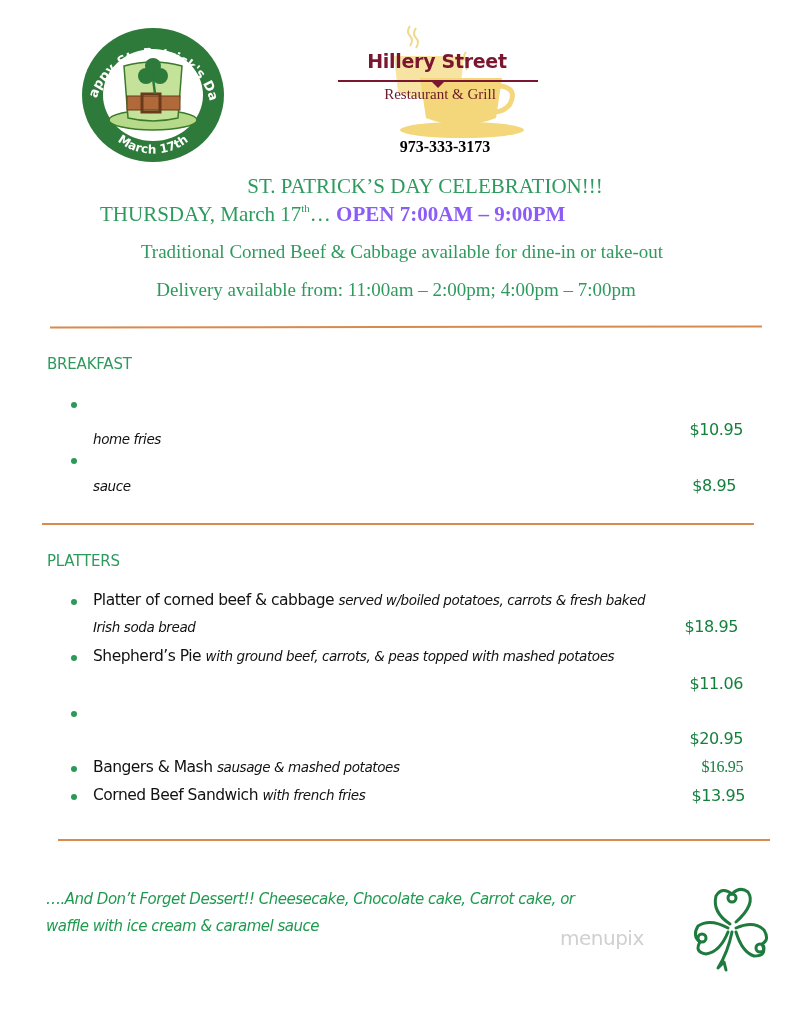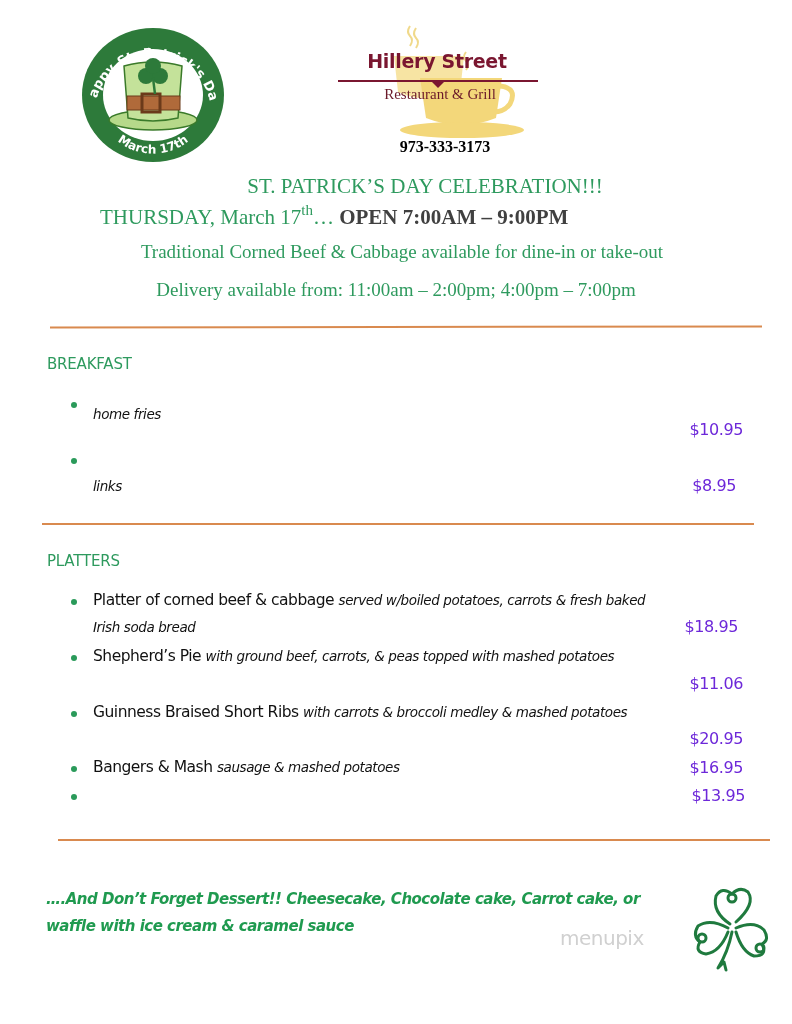--- a/index.html
+++ b/index.html
@@ -28,46 +28,46 @@
       font-family: "Liberation Serif", serif; font-size: 15px; color: #6b1a2a;
     }
     .phone {
       left: 360px; top: 138px; width: 170px; text-align: center;
       font-family: "Liberation Serif", serif; font-size: 16px; font-weight: bold; color: #000000;
     }
 
     .serif-green { font-family: "Liberation Serif", serif; color: #2e9a5e; }
     .h-title { left: 0; top: 174px; width: 850px; text-align: center; font-size: 21px; }
     .h-date { left: 100px; top: 202px; font-size: 21px; white-space: nowrap; }
-    .h-date sup { font-size: 15px; vertical-align: 9px; margin-top: 44px; }
-    .h-date .open { font-weight: bold; color: #404040; }
+    .h-date sup { font-size: 11px; vertical-align: 9px; margin-top: 44px; }
+    .h-date .open { font-weight: bold; color: #8b5cf6; }
     .h-trad { left: 0; top: 241px; width: 804px; text-align: center; font-size: 19px; }
     .h-del { left: 0; top: 279px; width: 792px; text-align: center; font-size: 19px; }
 
     .divider { height: 2px; background: #d98a4f; }
 
     .section-title {
       font-family: "DejaVu Sans", sans-serif; font-size: 15px; color: #2e9a5e; letter-spacing: -0.2px;
     }
 
     .item { position: absolute; left: 68px; font-family: "DejaVu Sans", sans-serif; color: #111; }
     .item .bullet {
       position: absolute; left: 3px; top: 8px; width: 6px; height: 6px; border-radius: 50%; background: #2a9a5a;
     }
     .item .line { position: absolute; left: 25px; white-space: nowrap; font-size: 15.5px; letter-spacing: -0.5px; }
     .item .name { font-size: 15.5px; }
     .item .desc { font-style: italic; font-size: 13.5px; letter-spacing: -0.4px; }
     .item .price {
-      position: absolute; font-family: "DejaVu Sans", sans-serif; font-size: 16px; color: #6d28d9; text-align: right; width: 90px;
+      position: absolute; font-family: "DejaVu Sans", sans-serif; font-size: 16px; color: #15803d; text-align: right; width: 90px;
       letter-spacing: -0.4px;
     }
 
     .dessert {
       left: 46px; top: 886px; width: 640px;
-      font-family: "DejaVu Sans", sans-serif; font-style: italic; font-weight: bold;
+      font-family: "DejaVu Sans", sans-serif; font-style: italic; font-weight: normal;
       font-size: 15px; line-height: 27px; color: #1f9a4f; letter-spacing: -0.5px;
     }
     .watermark {
       left: 560px; top: 926px; font-family: "DejaVu Sans", sans-serif; font-size: 20px; color: #d0d0d0; letter-spacing: -0.5px;
     }
     .shamrock { left: 690px; top: 882px; width: 84px; height: 92px; }
   </style>
 </head>
 <body>
 
@@ -127,27 +127,27 @@
 </div>
 <div class="abs serif-green h-trad">Traditional Corned Beef &amp; Cabbage available for dine-in or take-out</div>
 <div class="abs serif-green h-del">Delivery available from: 11:00am – 2:00pm; 4:00pm – 7:00pm</div>
 
 <div class="abs divider" style="left:50px; top:326px; width:712px; transform: rotate(-0.1deg);"></div>
 
 <div class="abs section-title" style="left:47px; top:355px;">BREAKFAST</div>
 
 <div class="item" style="top:394px; width:680px; height:52px;">
   <span class="bullet"></span>
-  <div class="line desc" style="top:12px;">home fries</div>
+  <div class="line desc" style="top:37px;">home fries</div>
   <div class="price" style="left:585px; top:26px;">$10.95</div>
 </div>
 
 <div class="item" style="top:450px; width:680px; height:52px;">
   <span class="bullet"></span>
-  <div class="line desc" style="top:28px;">links</div>
+  <div class="line desc" style="top:28px;">sauce</div>
   <div class="price" style="left:578px; top:26px;">$8.95</div>
 </div>
 
 <div class="abs divider" style="left:42px; top:523px; width:712px;"></div>
 
 <div class="abs section-title" style="left:47px; top:552px;">PLATTERS</div>
 
 <div class="item" style="top:591px; width:680px; height:52px;">
   <span class="bullet"></span>
   <div class="line" style="top:0;"><span class="name">Platter of corned beef &amp; cabbage</span> <span class="desc">served w/boiled potatoes, carrots &amp; fresh baked</span></div>
@@ -156,32 +156,32 @@
 </div>
 
 <div class="item" style="top:647px; width:680px; height:52px;">
   <span class="bullet"></span>
   <div class="line" style="top:0;"><span class="name">Shepherd’s Pie</span> <span class="desc">with ground beef, carrots, &amp; peas topped with mashed potatoes</span></div>
   <div class="price" style="left:585px; top:27px;">$11.06</div>
 </div>
 
 <div class="item" style="top:703px; width:680px; height:52px;">
   <span class="bullet"></span>
-  <div class="line" style="top:0;"><span class="name">Guinness Braised Short Ribs</span> <span class="desc">with carrots &amp; broccoli medley &amp; mashed potatoes</span></div>
   <div class="price" style="left:585px; top:26px;">$20.95</div>
 </div>
 
 <div class="item" style="top:758px; width:680px; height:26px;">
   <span class="bullet"></span>
   <div class="line" style="top:0;"><span class="name">Bangers &amp; Mash</span> <span class="desc">sausage &amp; mashed potatoes</span></div>
-  <div class="price" style="left:585px; top:0;">$16.95</div>
+  <div class="price" style="left:585px; top:0;font-family:Liberation Serif, serif;">$16.95</div>
 </div>
 
 <div class="item" style="top:786px; width:680px; height:26px;">
   <span class="bullet"></span>
+  <div class="line" style="top:0;"><span class="name">Corned Beef Sandwich</span> <span class="desc">with french fries</span></div>
   <div class="price" style="left:587px; top:0;">$13.95</div>
 </div>
 
 <div class="abs divider" style="left:58px; top:839px; width:712px;"></div>
 
 <div class="abs dessert">
   <div>….And Don’t Forget Dessert!! Cheesecake, Chocolate cake, Carrot cake, or</div>
   <div>waffle with ice cream &amp; caramel sauce</div>
 </div>
 

